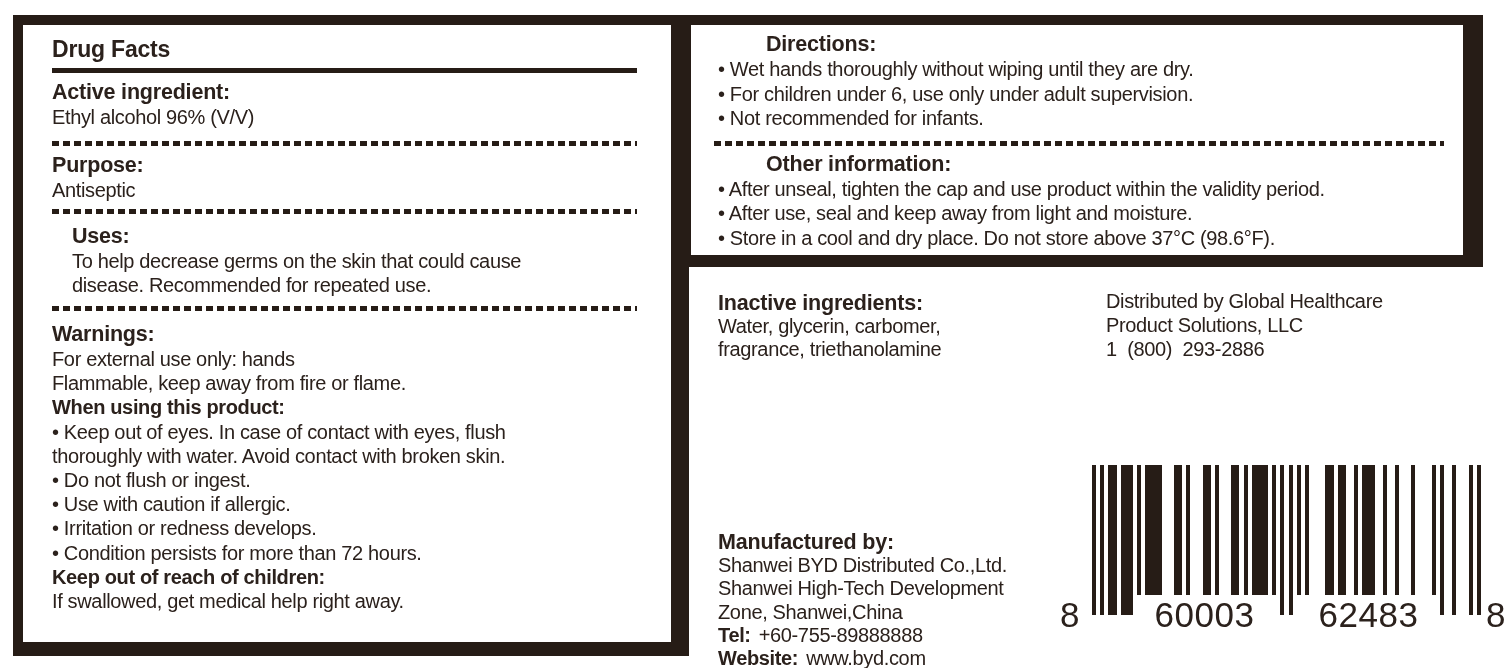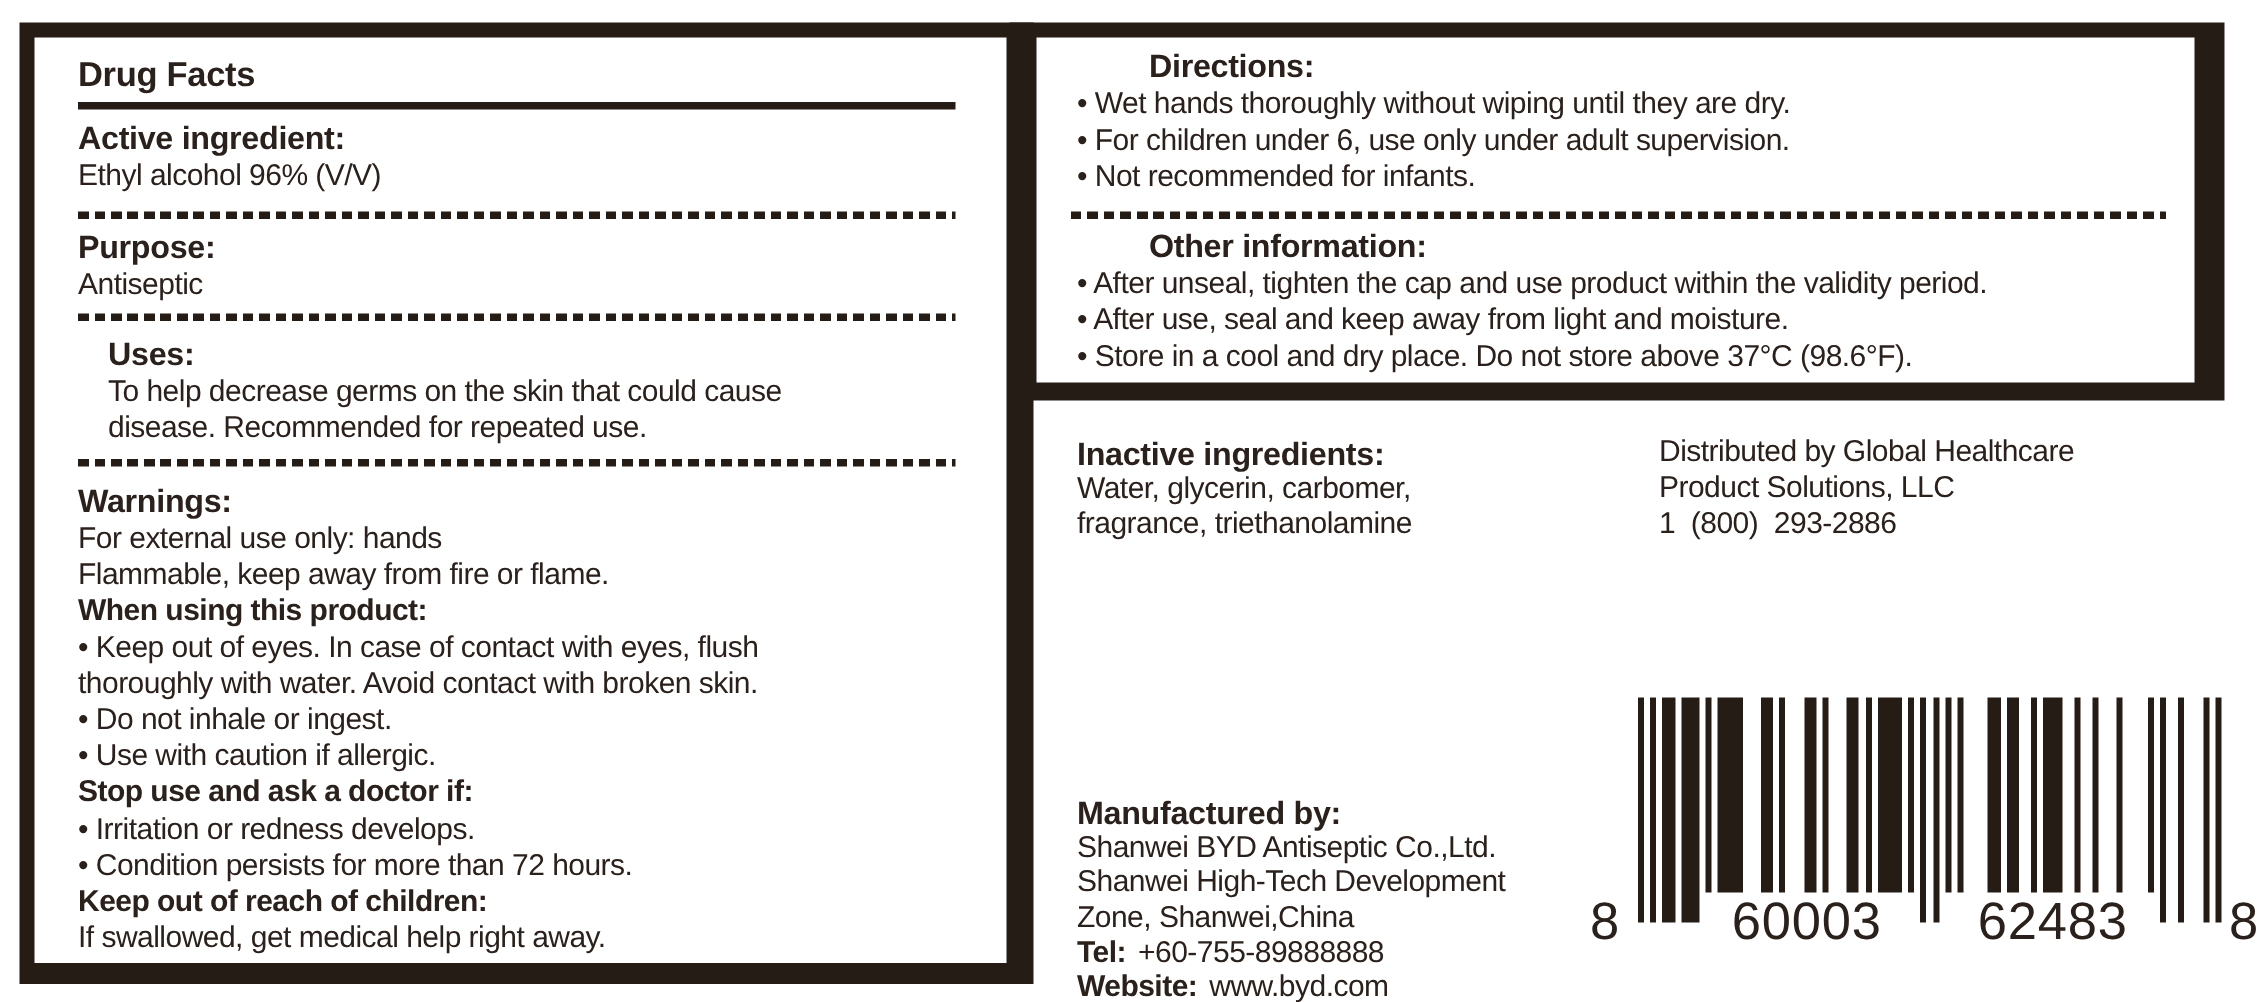--- a/index.html
+++ b/index.html
@@ -73,23 +73,22 @@
 
   <div class="dash" style="left:52px;top:306px;width:585px;"></div>
 
   <div class="abs" style="left:52px;top:322px;">
     <div class="h">Warnings:</div>
     <div class="t ln">For external use only: hands</div>
     <div class="t ln">Flammable, keep away from fire or flame.</div>
     <div class="t ln subhead">When using this product:</div>
     <div class="t ln">• Keep out of eyes. In case of contact with eyes, flush</div>
     <div class="t ln">thoroughly with water. Avoid contact with broken skin.</div>
-    <div class="t ln">• Do not inhale or ingest.</div>
+    <div class="t ln">• Do not flush or ingest.</div>
     <div class="t ln">• Use with caution if allergic.</div>
-    <div class="t ln subhead">Stop use and ask a doctor if:</div>
     <div class="t ln">• Irritation or redness develops.</div>
     <div class="t ln">• Condition persists for more than 72 hours.</div>
     <div class="t ln subhead">Keep out of reach of children:</div>
     <div class="t ln">If swallowed, get medical help right away.</div>
   </div>
 
   <div class="abs" style="left:718px;top:31px;">
     <div class="h ln26">Directions:</div>
     <div class="t dirln">• Wet hands thoroughly without wiping until they are dry.</div>
     <div class="t dirln">• For children under 6, use only under adult supervision.</div>
@@ -112,21 +111,21 @@
   </div>
 
   <div class="abs" style="left:1106px;top:289px;">
     <div class="t distln">Distributed by Global Healthcare</div>
     <div class="t distln">Product Solutions, LLC</div>
     <div class="t phone">1  (800)  293-2886</div>
   </div>
 
   <div class="abs" style="left:718px;top:488px;">
     <div class="h" style="line-height:23.2px;margin-top:43px;">Manufactured by:</div>
-    <div class="t manln">Shanwei BYD Antiseptic Co.,Ltd.</div>
+    <div class="t manln">Shanwei BYD Distributed Co.,Ltd.</div>
     <div class="t manln">Shanwei High-Tech Development</div>
     <div class="t manln">Zone, Shanwei,China</div>
     <div class="t manln"><span class="boldseg">Tel:</span><span>+60-755-89888888</span></div>
     <div class="t manln"><span class="boldseg">Website:</span><span>www.byd.com</span></div>
   </div>
 
   <div class="barcode-bars">
       <div class="bar" style="left: 0px; width: 4.09474px; height: 150px;"></div>
       <div class="bar" style="left: 8.18947px; width: 4.09474px; height: 150px;"></div>
       <div class="bar" style="left: 16.3789px; width: 8.18947px; height: 150px;"></div>

